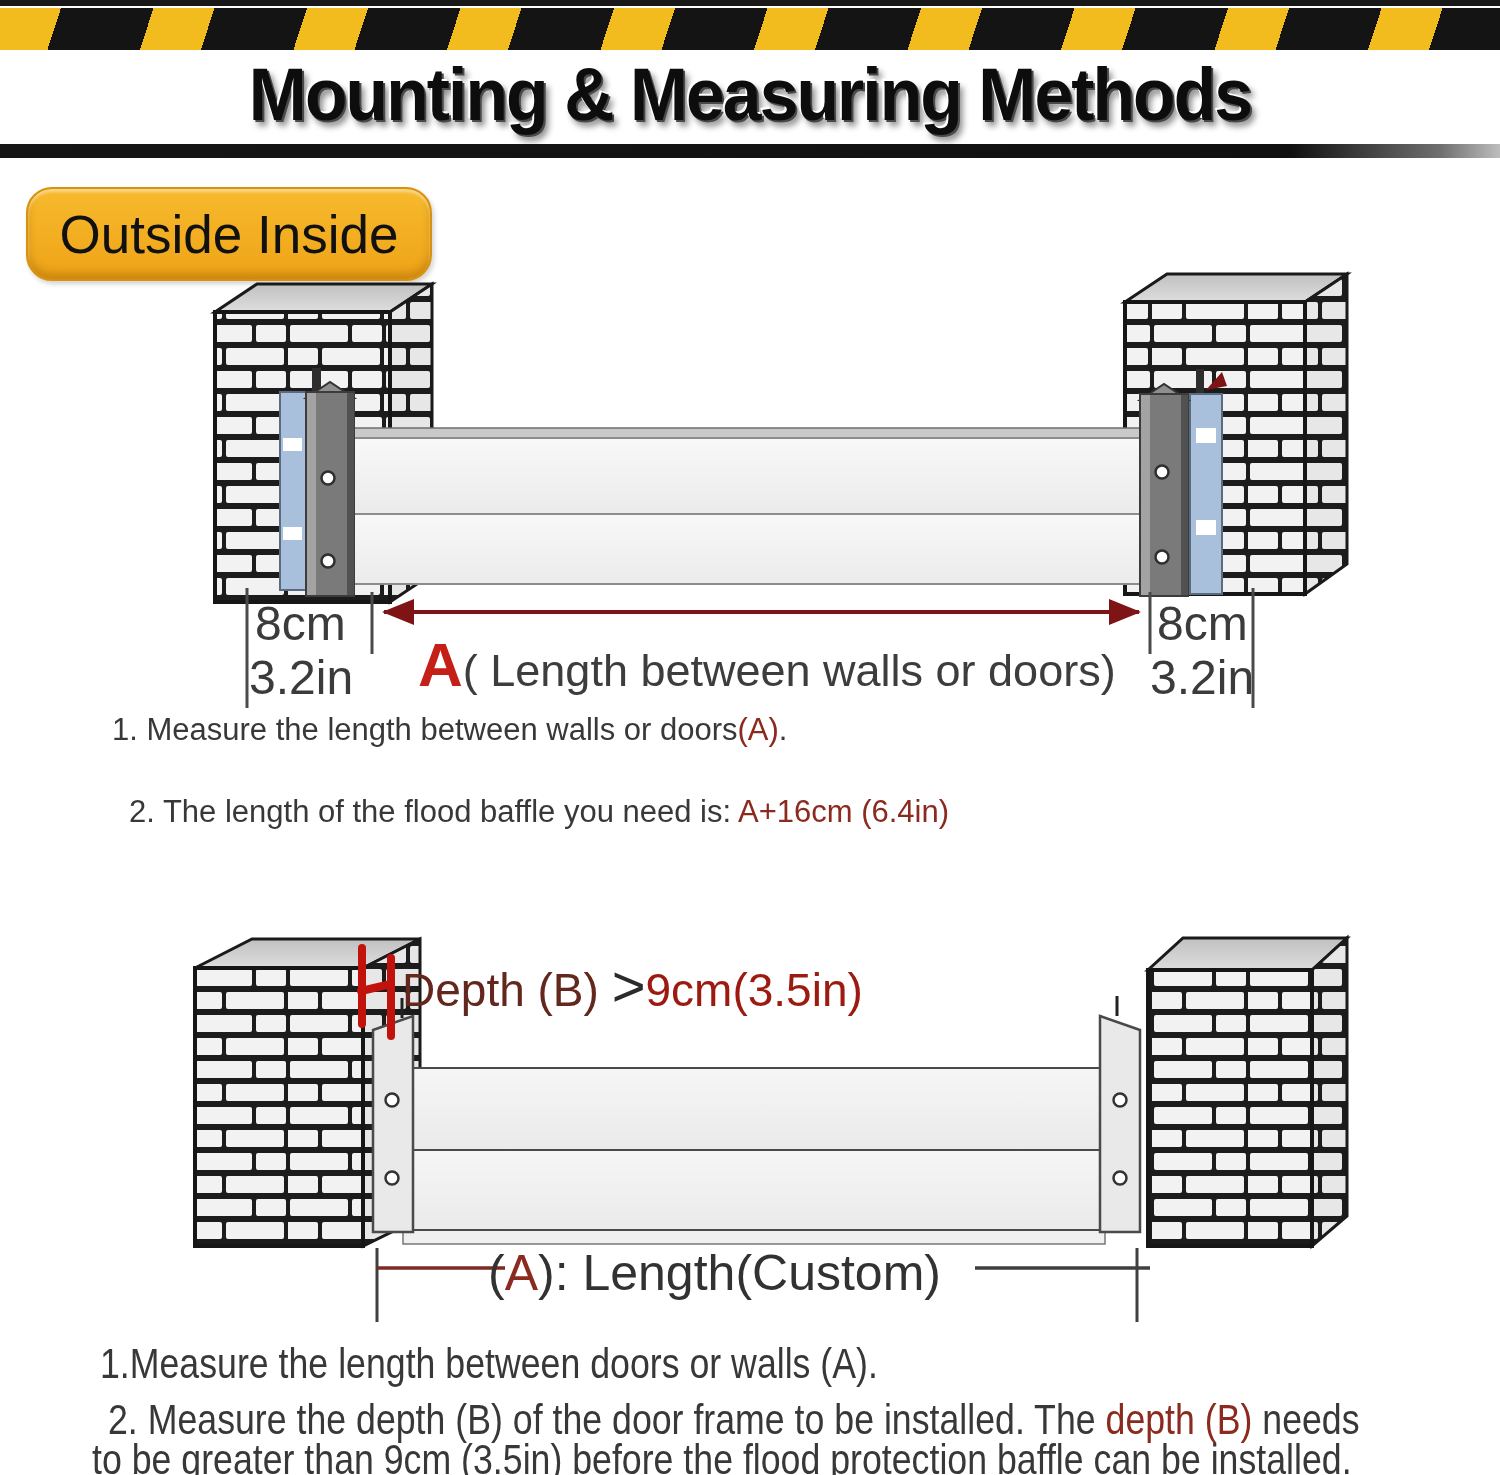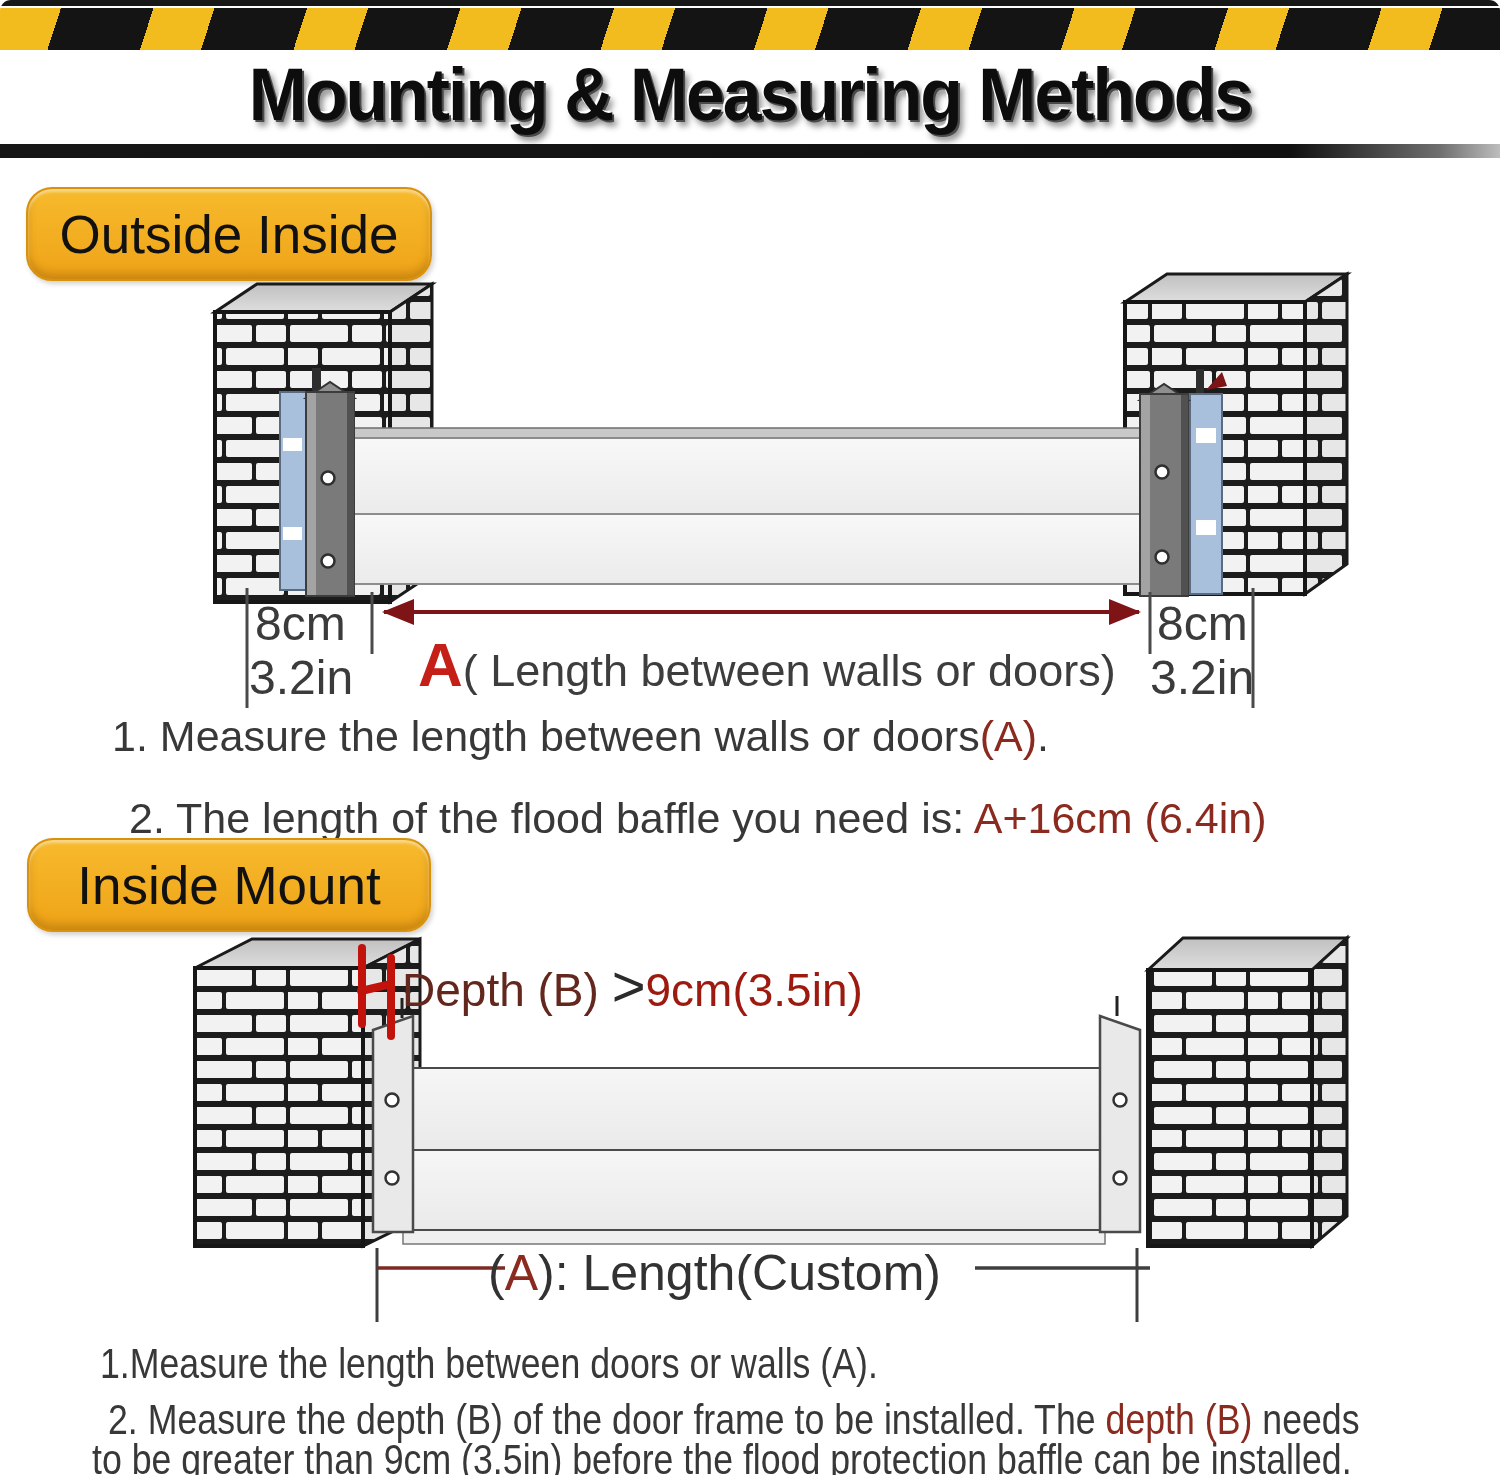--- a/index.html
+++ b/index.html
@@ -1,17 +1,17 @@
 <!DOCTYPE html>
 <html style="--hazard-yellow: #F3BC1E; --hazard-black: #141414; --badge-bg: #EFA317; --badge-bg-light: #F7BA2D; --badge-text: #111111; --title-color: #0D0D0D; --text-dark: #383838; --dim-red: #7E1416; --accent-red: #C42018; --maroon-text: #8B2A1E; --depth-dark: #63271D; --depth-red: #9C1A10; --gasket-blue: #A9C0DC; --bracket-gray: #7A7A7A; --bracket-light: #E9E9E9; --brick-face: #F2F2F2; --mortar: #1C1C1C;"><head>
 <meta charset="utf-8">
 <style>
   html,body{margin:0;padding:0;background:#fff;}
   .page{position:relative;width:1500px;height:1475px;overflow:hidden;background:#ffffff;
-        font-family:"Liberation Sans",sans-serif;border-radius:11px;}
+        font-family:"Liberation Sans",sans-serif;}
   
   .top-line{position:absolute;top:0;left:0;width:100%;height:6px;background:#181818;}
   .hazard{position:absolute;top:8px;left:0;width:100%;height:42px;
           background:repeating-linear-gradient(108deg,var(--hazard-yellow) 0 58px,var(--hazard-black) 58px 146px);}
   .title{position:absolute;top:52px;left:0;width:100%;text-align:center;
          font-size:74px;font-weight:bold;letter-spacing:-2px;color:var(--title-color);
          transform:scaleX(.94);transform-origin:center;
          text-shadow:-2px -2px 0 #ffffff, 2px 2px 0 #4a4a4a, 5px 6px 7px rgba(0,0,0,.45);}
   .title-bar{position:absolute;top:144px;left:0;width:100%;height:14px;
          background:linear-gradient(90deg,#161616 0%,#101010 86%,#6f6f6f 96%,#bdbdbd 100%);}
@@ -31,21 +31,21 @@
   svg text{white-space:pre;}
   .dim-label{fill:#3b3b3b;font-size:48px;}
   .span-rest{fill:#3d3d3d;font-size:45px;}
   .A-red{fill:var(--accent-red);font-size:62px;font-weight:bold;}
   .depth-dark{fill:var(--depth-dark);font-size:46px;}
   .depth-gt{fill:#2b2b2b;font-size:58px;}
   .depth-red{fill:var(--depth-red);font-size:46px;}
   .len-label{fill:#323232;font-size:50px;}
   .len-A{fill:var(--maroon-text);}
   
-  .step{position:absolute;font-size:43px;color:var(--text-dark);white-space:nowrap;}
+  .step{position:absolute;font-size:31px;color:var(--text-dark);white-space:nowrap;}
   .step .red{color:var(--maroon-text);}
   .cond{font-size:42px;transform:scaleX(.85);transform-origin:left center;}
 </style>
 </head>
 <body>
 
 <div class="page">
 
   <div class="top-line"></div>
   <div class="hazard"></div>
@@ -136,21 +136,20 @@
       <text class="dim-label" x="249" y="694">3.2in</text>
       <text class="dim-label" x="1157" y="640">8cm</text>
       <text class="dim-label" x="1150" y="694">3.2in</text>
       <text x="418" y="686"><tspan class="A-red">A</tspan><tspan class="span-rest">( Length between walls or doors)</tspan></text>
     </g>
   </svg>
 
   <div class="step" style="left:112px;top:712px;"><span>1. Measure the length between walls or doors</span><span class="red">(A)</span><span>.</span></div>
   <div class="step" style="left:129px;top:766px;margin-top:28px;"><span>2. The length of the flood baffle you need is: </span><span class="red">A+16cm (6.4in)</span></div>
 
-  <div class="badge badge-inside">Inside Mount</div>
 
   <svg id="diag-inside" class="diag" viewBox="0 930 1500 400">
     <defs>
       <pattern id="brickF2" width="96" height="46" patternUnits="userSpaceOnUse">
         <rect width="96" height="46" style="fill:var(--mortar)"></rect>
         <rect x="2" y="3" width="58" height="17" rx="2" style="fill:var(--brick-face)"></rect>
         <rect x="64" y="3" width="30" height="17" rx="2" style="fill:var(--brick-face)"></rect>
         <rect x="-28" y="26" width="58" height="17" rx="2" style="fill:var(--brick-face)"></rect>
         <rect x="34" y="26" width="58" height="17" rx="2" style="fill:var(--brick-face)"></rect>
       </pattern>

